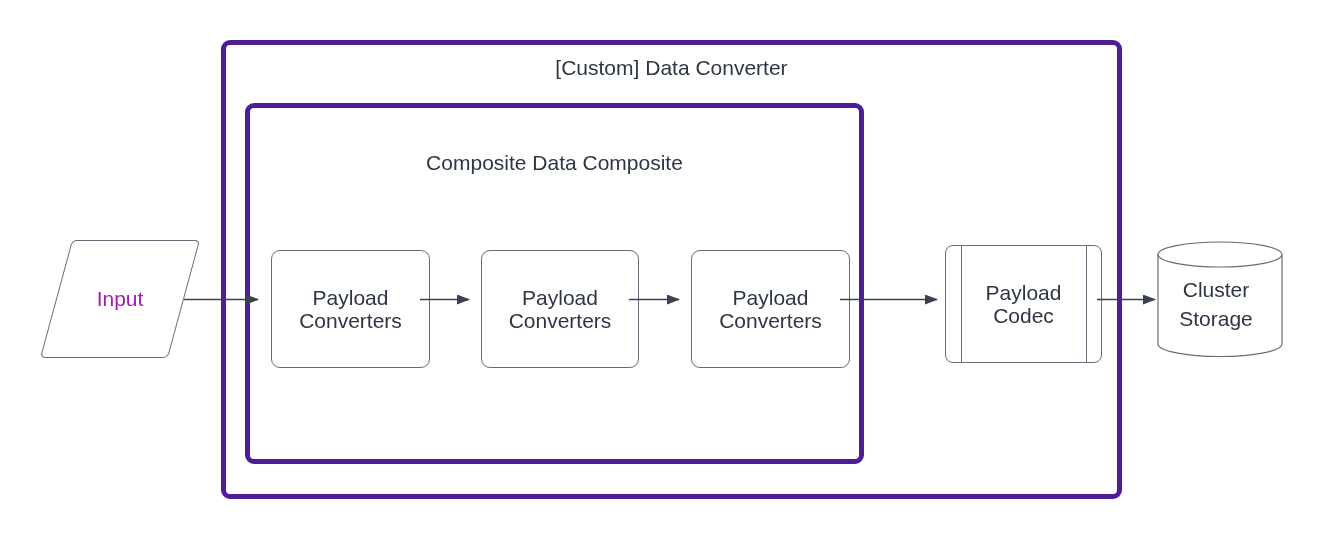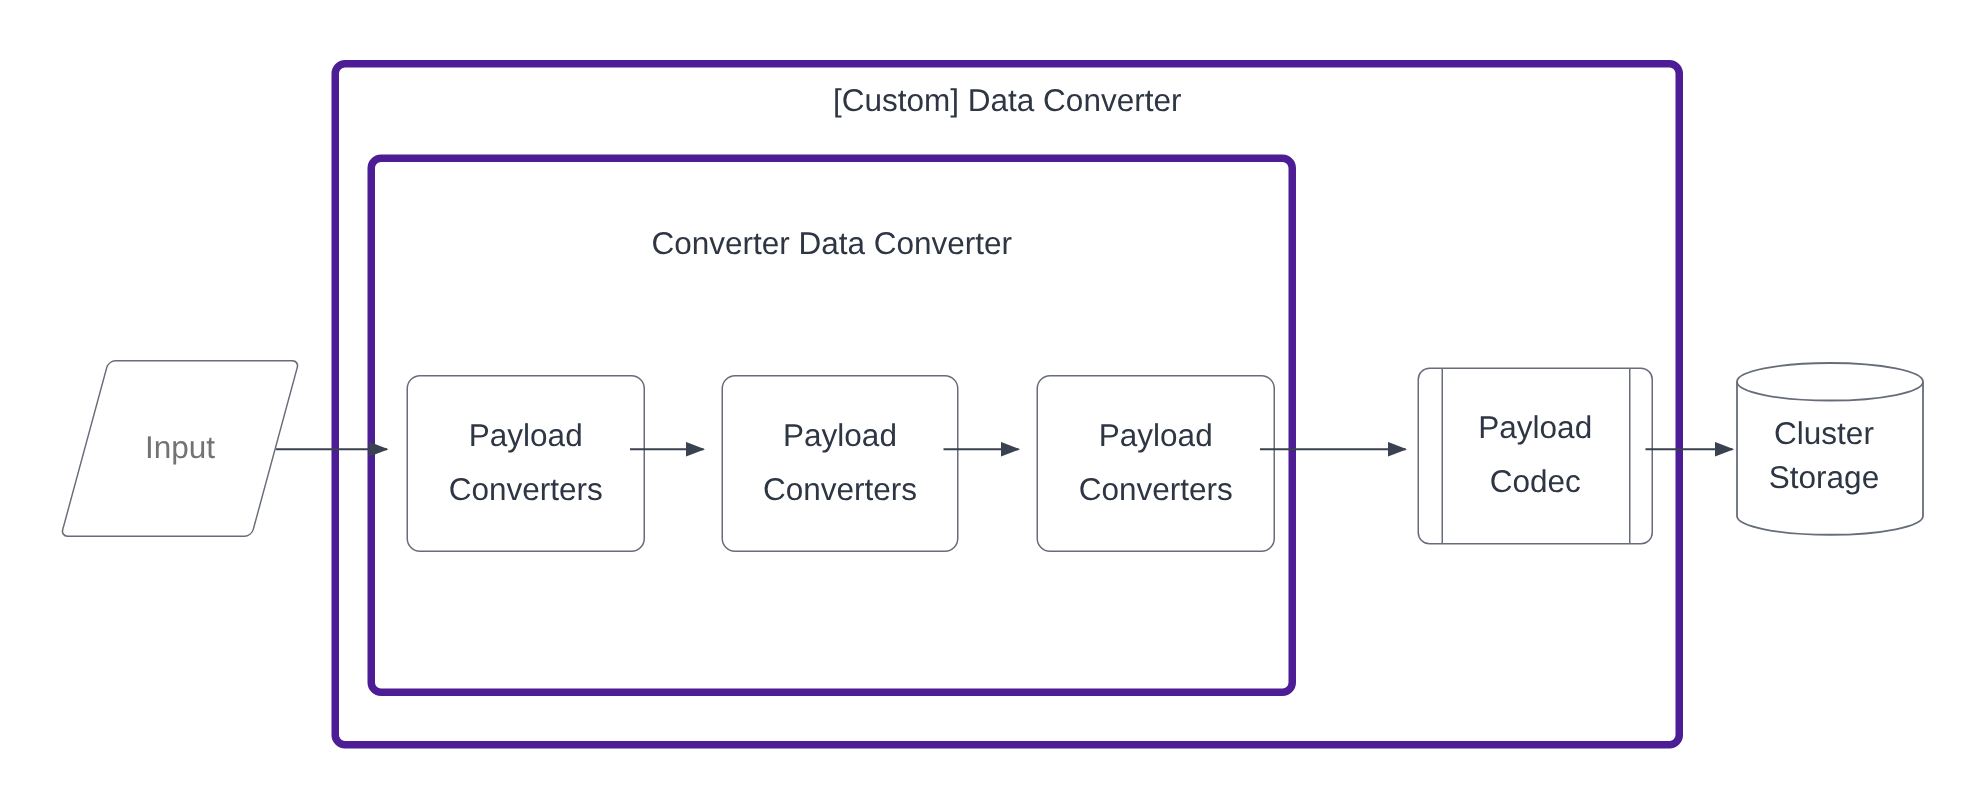--- a/index.html
+++ b/index.html
@@ -37,21 +37,21 @@
     position: absolute;
     border: 1px solid #666d79;
     border-radius: 9px;
     background: #ffffff;
     box-sizing: border-box;
     display: flex;
     align-items: center;
     justify-content: center;
     text-align: center;
     font-size: 21px;
-    line-height: 36px;
+    line-height: 23px;
     white-space: pre-line;
     color: #2e3644;
   }
   .codec-bar {
     position: absolute;
     top: 0;
     bottom: 0;
     width: 1px;
     background: #666d79;
   }
@@ -72,21 +72,21 @@
   .para-label {
     position: absolute;
     left: 40px;
     top: 240px;
     width: 160px;
     height: 118px;
     display: flex;
     align-items: center;
     justify-content: center;
     font-size: 21px;
-    color: #737373;
+    color: #a21caf;
   }
   .cyl-svg {
     position: absolute;
     left: 1157px;
     top: 241px;
   }
   .cyl-label {
     position: absolute;
     left: 1157px;
     top: 253px;
@@ -110,21 +110,21 @@
 </style>
 </head>
 <body>
 
 <div class="canvas">
 
   <div class="container-box" style="left:221px; top:40px; width:901px; height:459px;">
     <div class="container-title" style="top:8px;">[Custom] Data Converter</div>
 
     <div class="container-box" style="left:19px; top:58px; width:619px; height:361px;">
-      <div class="container-title" style="top:40px;">Converter Data Converter</div>
+      <div class="container-title" style="top:40px;">Composite Data Composite</div>
 
       <div class="node" style="left:21px; top:142px; width:159px; height:118px;">Payload
 Converters</div>
 
       <div class="node" style="left:231px; top:142px; width:158px; height:118px;">Payload
 Converters</div>
 
       <div class="node" style="left:441px; top:142px; width:159px; height:118px;">Payload
 Converters</div>
     </div>

